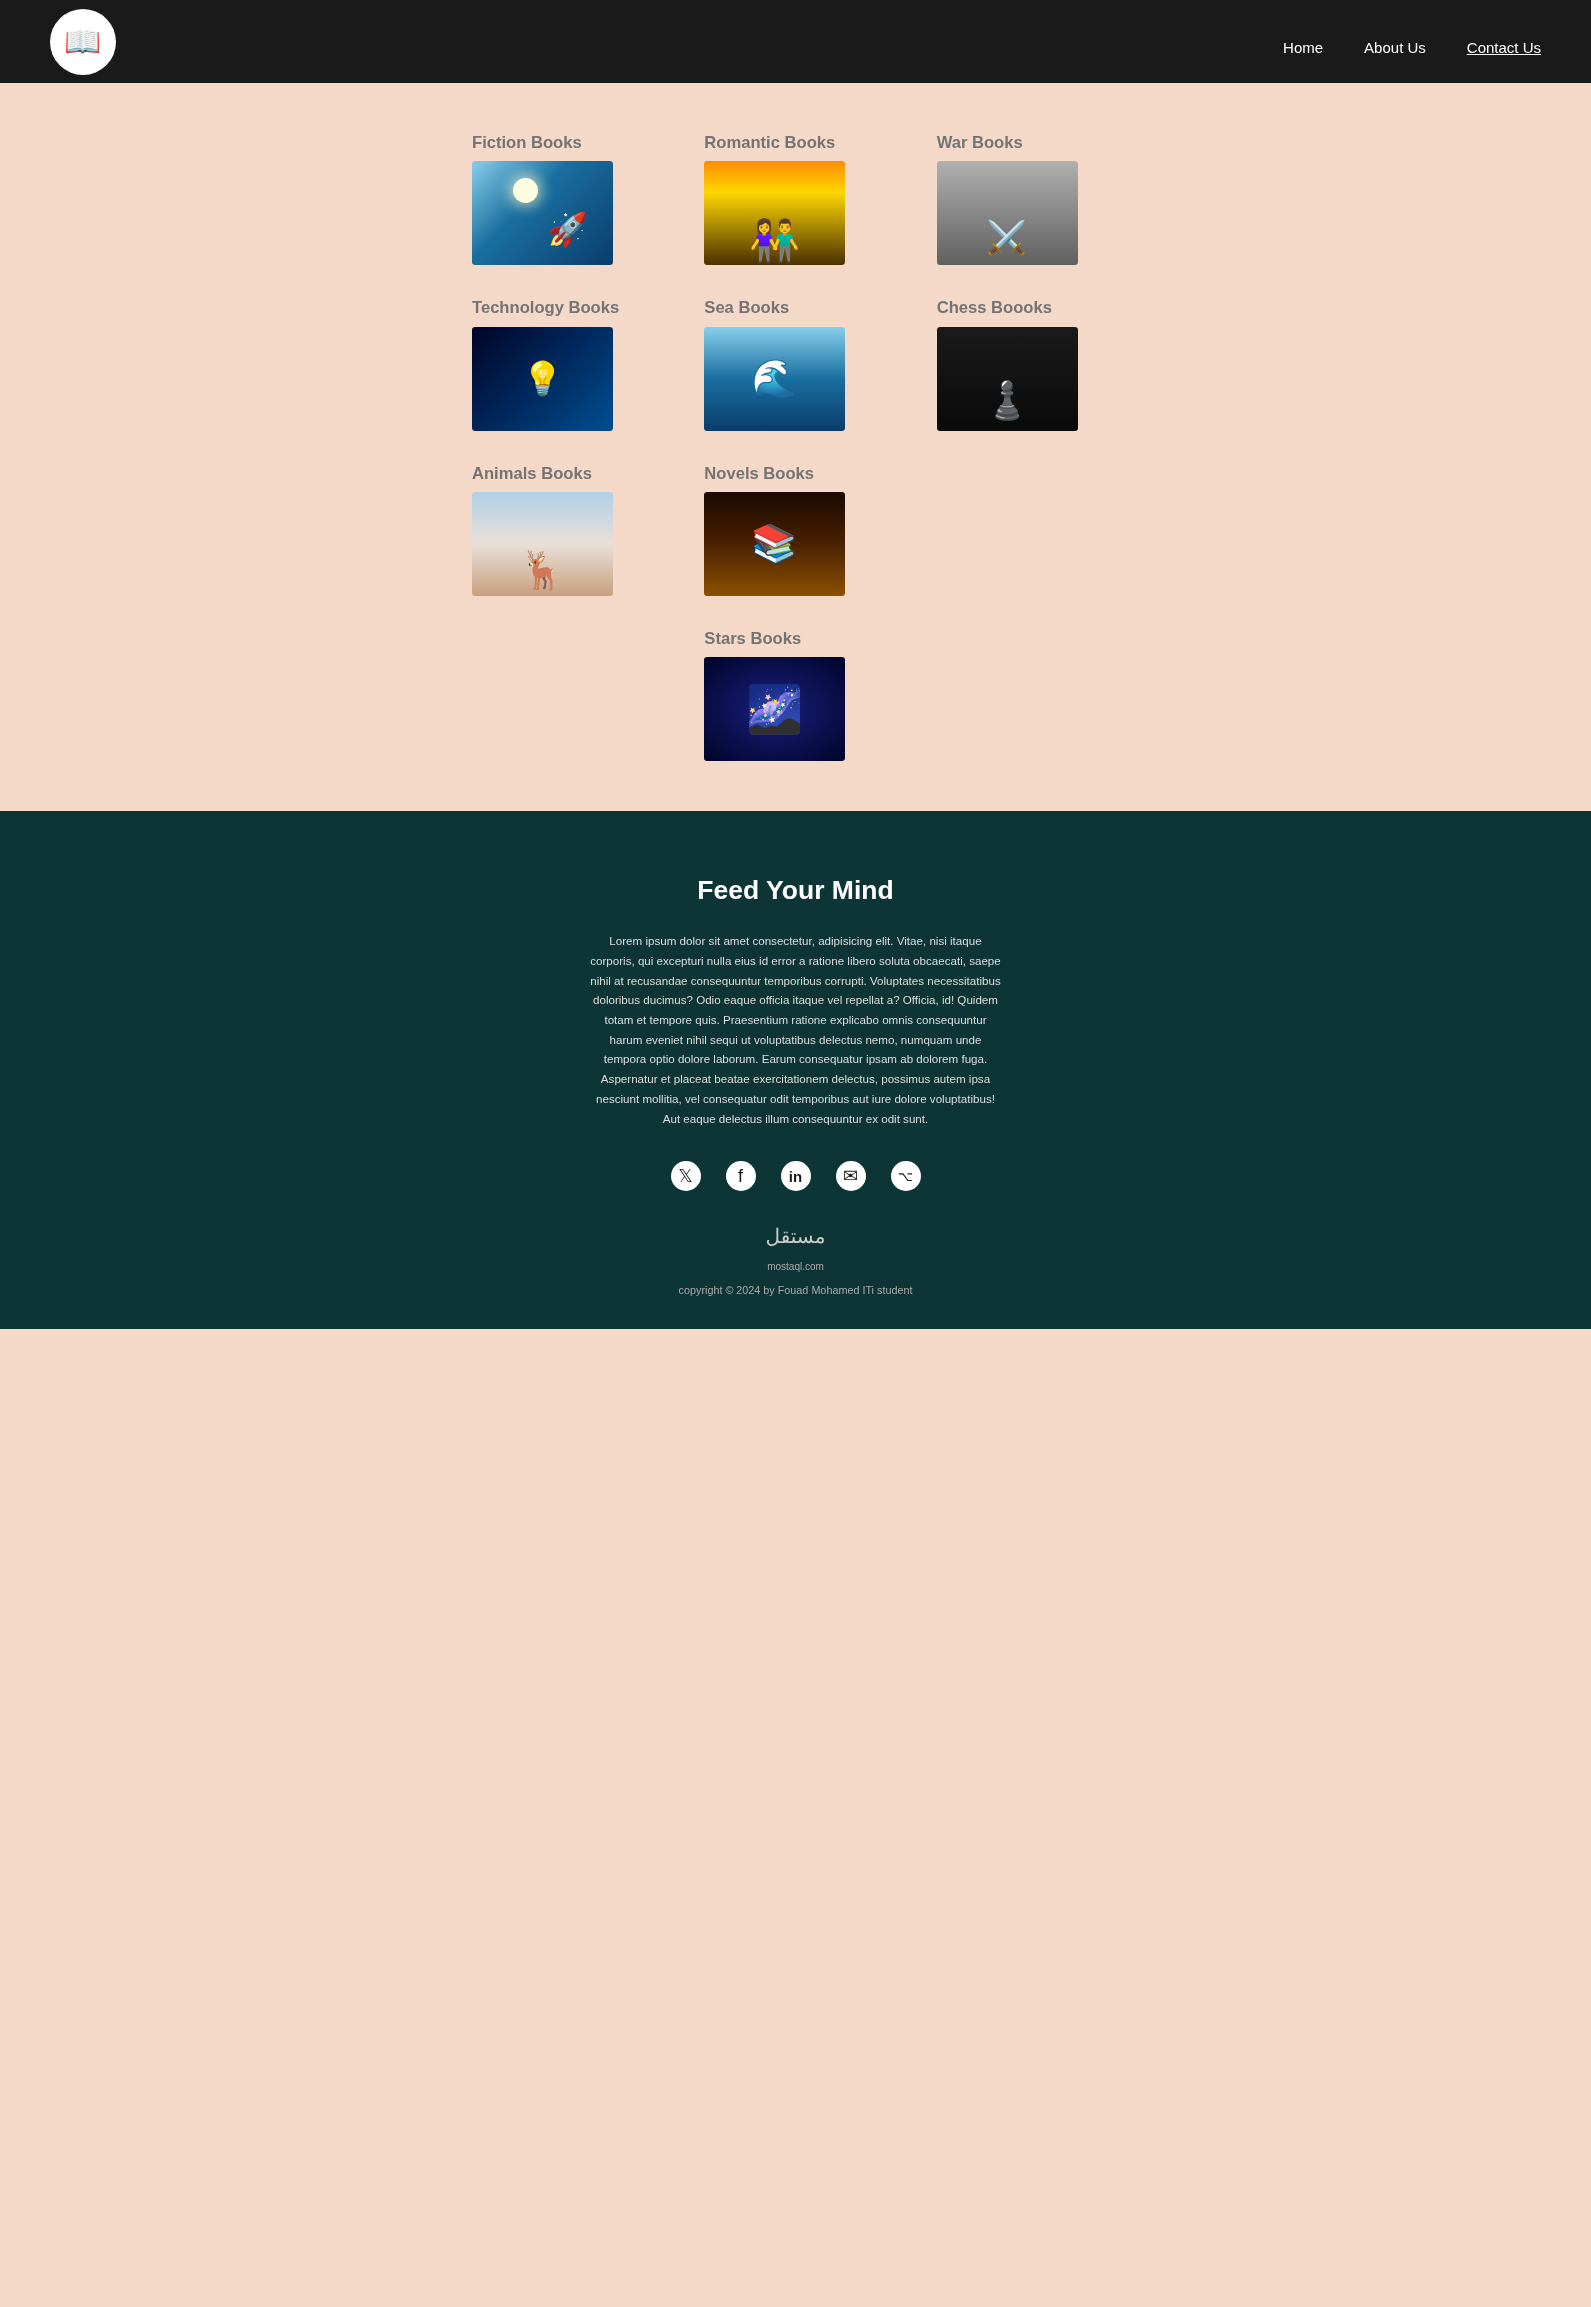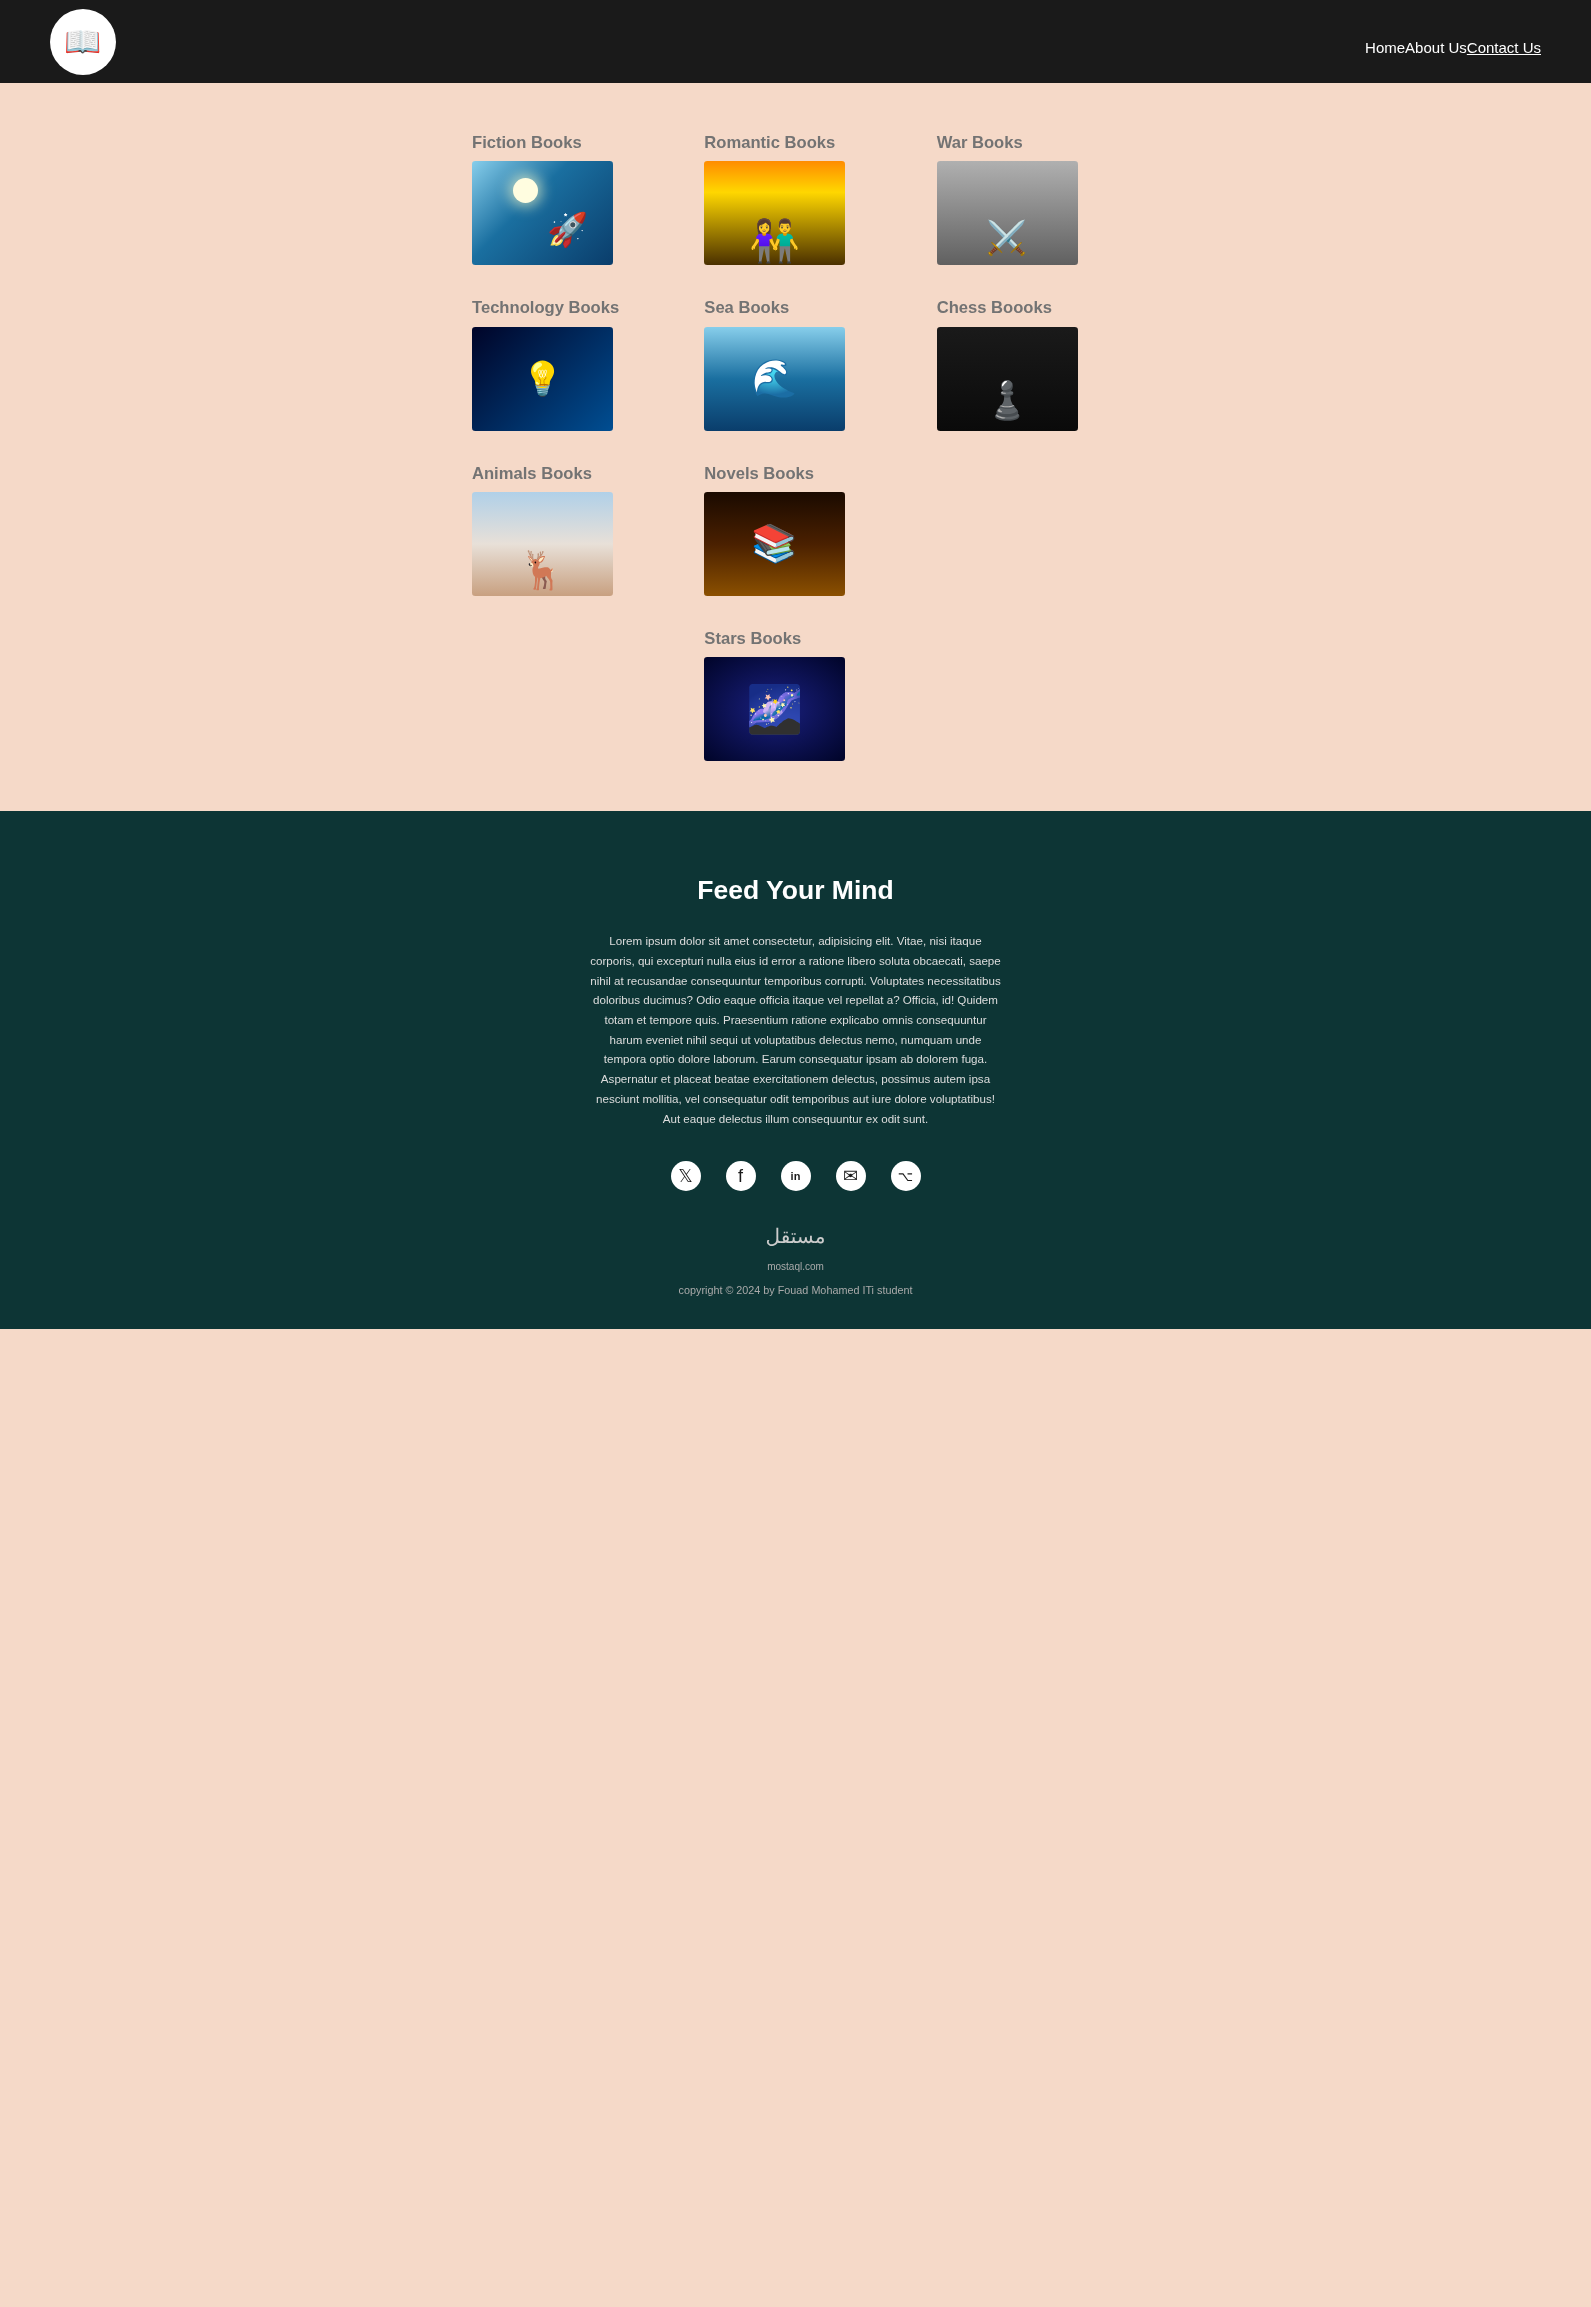--- a/index.html
+++ b/index.html
@@ -17,21 +17,21 @@
     .logo-circle {
       width: 66px; height: 66px;
       background: #fff;
       border-radius: 50%;
       display: flex; align-items: center; justify-content: center;
       overflow: hidden;
     }
     .logo-icon {
       font-size: 30px;
     }
-    nav { display: flex; align-items: center; margin-top: 12px; }
+    nav { display: flex; gap: 41px; align-items: center; margin-top: 12px; }
     nav a {
       color: #fff;
       text-decoration: none;
       font-size: 15px;
     }
     nav a.active { text-decoration: underline; }
 
     
     .main-content {
       background: #f5d9c8;
@@ -331,21 +331,21 @@
   </div>
 </main>
 
 <footer>
   <h2>Feed Your Mind</h2>
   <p>Lorem ipsum dolor sit amet consectetur, adipisicing elit. Vitae, nisi itaque corporis, qui excepturi nulla eius id error a ratione libero soluta obcaecati, saepe nihil at recusandae consequuntur temporibus corrupti. Voluptates necessitatibus doloribus ducimus? Odio eaque officia itaque vel repellat a? Officia, id! Quidem totam et tempore quis. Praesentium ratione explicabo omnis consequuntur harum eveniet nihil sequi ut voluptatibus delectus nemo, numquam unde tempora optio dolore laborum. Earum consequatur ipsam ab dolorem fuga. Aspernatur et placeat beatae exercitationem delectus, possimus autem ipsa nesciunt mollitia, vel consequatur odit temporibus aut iure dolore voluptatibus! Aut eaque delectus illum consequuntur ex odit sunt.</p>
 
   <div class="social-icons">
     <div class="social-icon">𝕏</div>
     <div class="social-icon">f</div>
-    <div class="social-icon" style="font-size:11px; font-weight:bold;">in</div>
+    <div class="social-icon" style="font-size:15px; font-weight:bold;">in</div>
     <div class="social-icon">✉</div>
     <div class="social-icon" style="font-size:13.3px;">⌥</div>
   </div>
 
   <div class="footer-logo">مستقل</div>
   <div class="footer-logo-sub">mostaql.com</div>
   <div class="copyright">copyright © 2024 by Fouad Mohamed ITi student</div>
 </footer>
 
 

